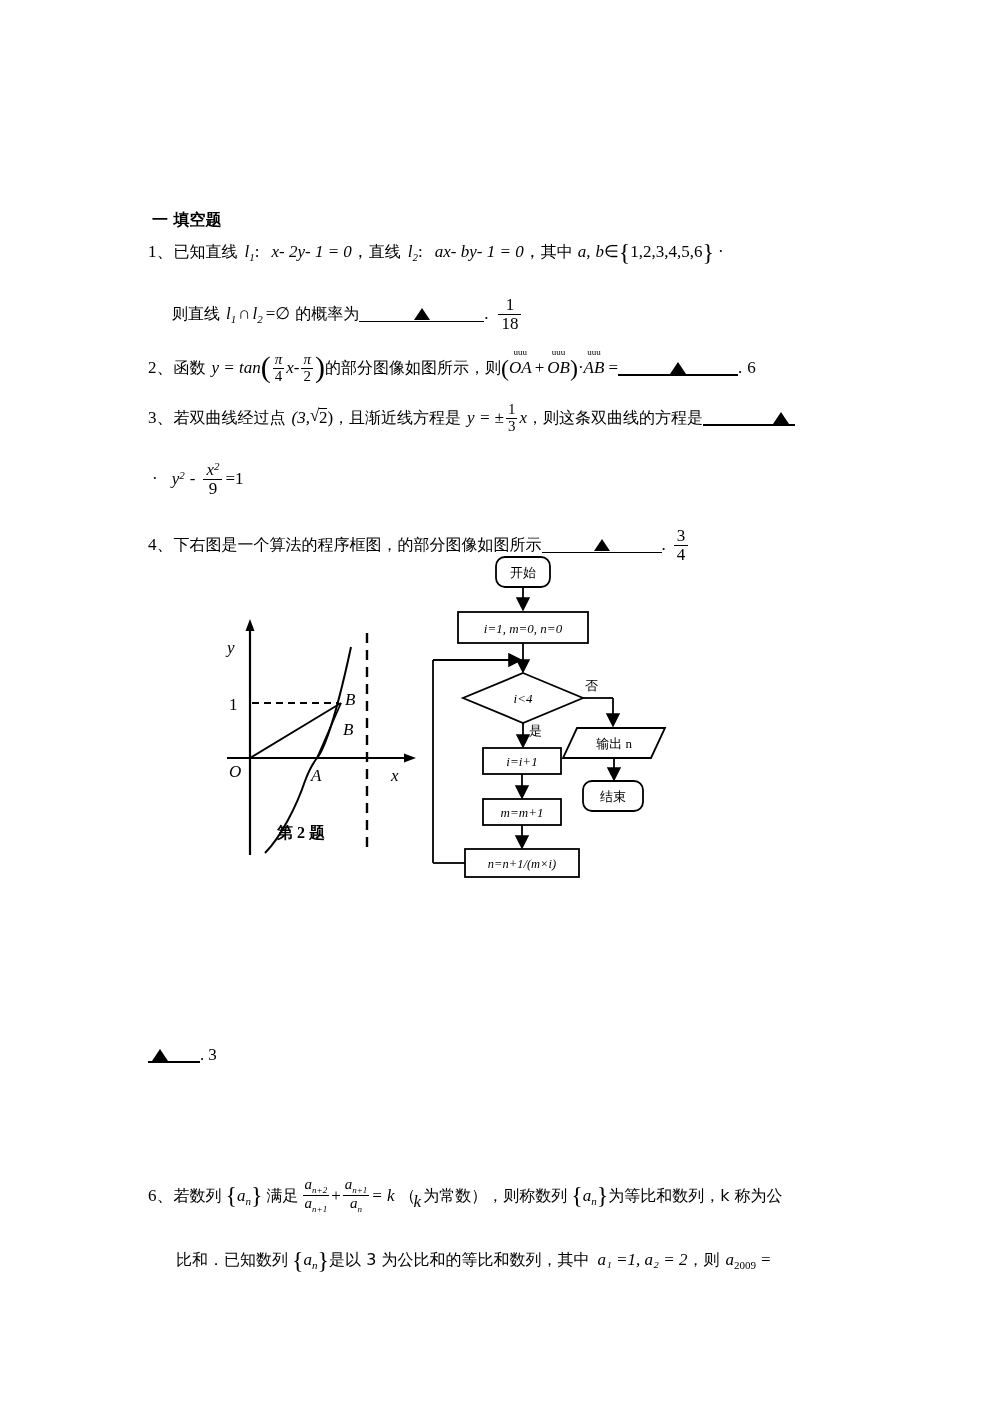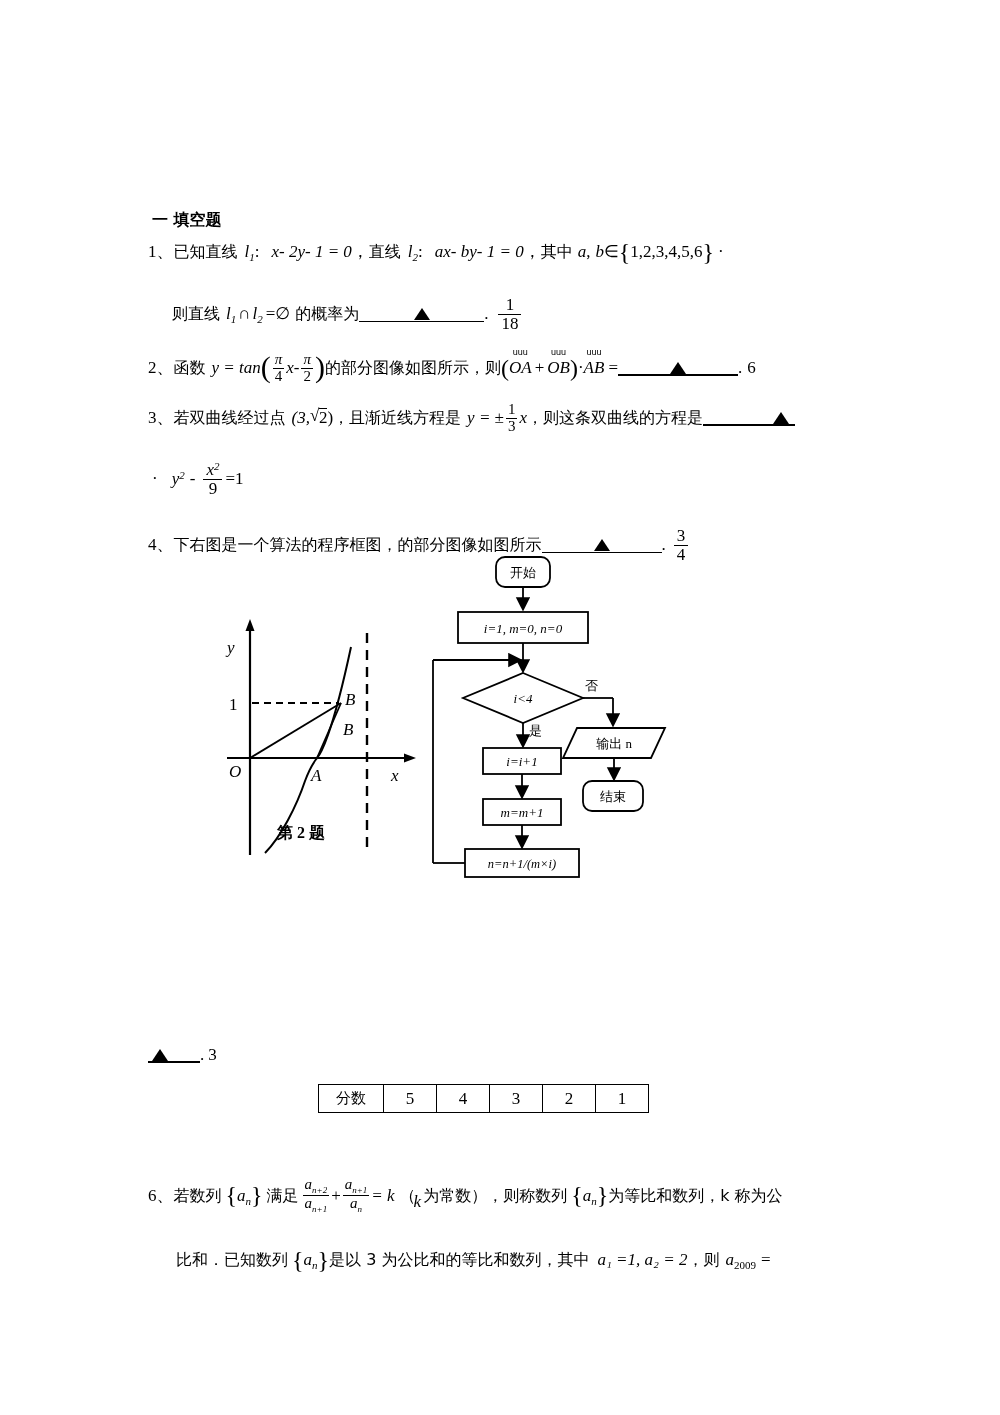--- a/index.html
+++ b/index.html
@@ -50,21 +50,21 @@
   .blank{display:inline-block;position:relative;height:17px;vertical-align:-3px;}
   .blank .rule{display:block;position:absolute;left:0;bottom:0;height:1.6px;background:#000;width:100%;}
   .blank .tri{position:absolute;left:50%;bottom:2px;transform:translateX(-50%);
     width:0;height:0;border-left:8px solid transparent;border-right:8px solid transparent;
     border-bottom:12px solid #000;}
 
   
   .vec{position:relative;display:inline-block;font-style:italic;}
   .vec .acc{position:absolute;left:0;right:0;top:-10px;text-align:center;
     font-size:9px;letter-spacing:0px;font-style:normal;
-    font-family:Liberation Sans, sans-serif;line-height:9px;}
+    font-family:Liberation Serif, serif;line-height:9px;}
 
   
   .bigpar{font-size:30px;font-family:"Liberation Serif",serif;
           display:inline-block;vertical-align:middle;position:relative;top:-2px;}
   .midpar{font-size:24px;font-family:"Liberation Serif",serif;
           display:inline-block;vertical-align:middle;position:relative;top:-1px;}
   .setbr{font-size:24px;font-family:"Liberation Serif",serif;
          display:inline-block;vertical-align:middle;position:relative;top:-1px;}
 
   
@@ -196,28 +196,20 @@
       <line x1="8" y1="110" x2="94" y2="110" stroke="#000" stroke-width="1.8" marker-end="url(#ah)"></line>
     </svg>
   </div>
 
   <div class="qline" style="left:148px;top:1045px;">
     <span class="blank" style="width:52px;"><span class="tri" style="left:4px;transform:none;"></span><span class="rule"></span></span><span class="mn">.</span><span class="mn" style="margin-left:4px;">3</span>
   </div>
 
   <table class="stat-table">
     <tbody>
-        <tr>
-      <td class="hd">分数</td>
-      <td>5</td>
-      <td>4</td>
-      <td>3</td>
-      <td>2</td>
-      <td>1</td>
-    </tr>
   </tbody>
     </table>
 
   <div class="qline" style="left:148px;top:1178px;">
     <span class="qnum">6、</span><span class="zh">若数列</span><span class="setbr" style="margin-left:4px;">{</span><span class="mi">a</span><span class="sub">n</span><span class="setbr">}</span><span class="zh" style="margin-left:4px;">满足</span><span class="frac" style="margin-left:4px;"><span class="num"><span class="mi" style="font-size:15px;">a</span><span class="sub" style="font-size:9px;">n+2</span></span><span class="den"><span class="mi" style="font-size:15px;">a</span><span class="sub" style="font-size:9px;">n+1</span></span></span><span class="mn">+</span><span class="frac"><span class="num"><span class="mi" style="font-size:15px;">a</span><span class="sub" style="font-size:9px;">n+1</span></span><span class="den"><span class="mi" style="font-size:15px;">a</span><span class="sub" style="font-size:9px;">n</span></span></span><span class="mi">= k</span><span class="zh" style="margin-left:5px;">（</span><span class="mi" style="position:relative;top:6px;left:-2px;">k</span><span class="zh">为常数）</span><span class="zh">，</span><span class="zh">则称数列</span><span class="setbr" style="margin-left:4px;">{</span><span class="mi">a</span><span class="sub">n</span><span class="setbr">}</span><span class="zh">为等比和数列，k 称为公</span>
   </div>
 
   <div class="qline" style="left:176px;top:1248px;">
     <span class="zh">比和．已知数列</span><span class="setbr" style="margin-left:4px;">{</span><span class="mi">a</span><span class="sub">n</span><span class="setbr">}</span><span class="zh">是以 3 为公比和的等比和数列，其中</span><span class="mi" style="margin-left:8px;">a₁ =1, a₂ = 2</span><span class="zh">，则</span><span class="mi" style="margin-left:6px;">a</span><span class="subn">2009</span><span class="mn" style="margin-left:5px;">=</span>
   </div>

